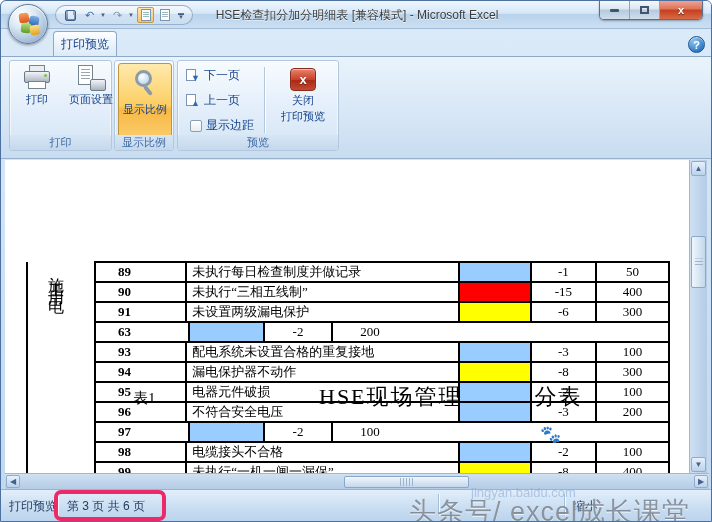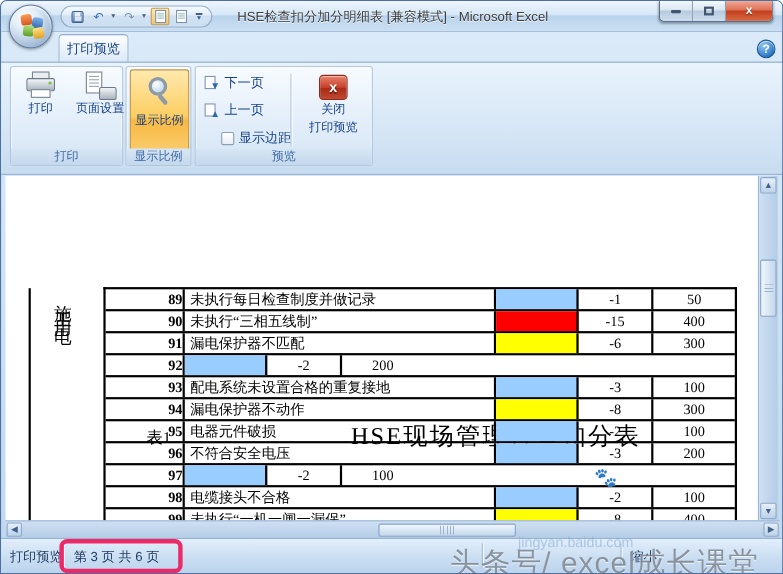--- a/index.html
+++ b/index.html
@@ -109,21 +109,21 @@
   
   .preview { position:absolute; left:4px; top:159px; width:686px; height:313px; background:#ffffff; overflow:hidden; }
   .sheet-label { position:absolute; left:128px; top:229px; font-family:"Liberation Serif", serif; font-size:15px; color:#000; }
   .sheet-title { position:absolute; left:314px; top:222px; font-family:"Liberation Serif", serif; font-size:22px;
     color:#000; letter-spacing:2px; }
   .cat-border { position:absolute; left:21px; top:102px; height:220px; border-left:2px solid #000; }
   .cat-text { position:absolute; left:40px; top:104px; font-family:"Liberation Serif", serif; font-size:16px;
     color:#000; writing-mode:vertical-rl; text-orientation:upright; letter-spacing:7px; }
   .ptable { position:absolute; left:89px; top:101px; width:576px; border:2px solid #000; border-bottom:none; }
   .prow { display:flex; height:20px; border-bottom:2px solid #000; font-family:"Liberation Serif", serif; font-size:13px; color:#000; }
-  .c-no { width:72px; border-right:2px solid #000; text-align:right; line-height:18px; font-weight:bold; }
+  .c-no { width:72px; border-right:2px solid #000; text-align:left; line-height:18px; font-weight:bold;margin-left:22px; }
   .c-desc { width:284px; border-right:2px solid #000; line-height:18px; padding-left:5px; white-space:nowrap; overflow:hidden; }
   .c-color { width:75px; border-right:2px solid #000; }
   .c-score { width:68px; border-right:2px solid #000; text-align:center; line-height:18px; }
   .c-amount { width:74px; text-align:center; line-height:18px; }
 
   
   .vscroll { position:absolute; right:4px; top:159px; width:18px; height:313px; background:linear-gradient(90deg,#cfe0f2,#b4cce6); border-left:1px solid #9db8d6; }
   .hscroll { position:absolute; left:4px; top:472px; width:704px; height:16px; background:linear-gradient(#cfe0f2,#b4cce6); border-top:1px solid #9db8d6; }
   .sbtn { position:absolute; display:flex; align-items:center; justify-content:center;
     background:linear-gradient(#e6f0fa,#bcd2ea); border:1px solid #90abcc; border-radius:2px; color:#44618a; font-size:8px; }
@@ -248,21 +248,21 @@
           </span>
         <span>下一页</span>
       </div>
       <div class="smallbtn" style="left:8px; top:31px;">
         <span class="icon-page-nav">
             <span class="pg"></span>
             <span class="ar">▲</span>
           </span>
         <span>上一页</span>
       </div>
-      <div class="smallbtn" style="left:23px; top:56px;">
+      <div class="smallbtn" style="left:12px; top:56px;">
         <span class="checkbox"></span>
         <span>显示边距</span>
       </div>
       <div class="vsep" style="left:86px; top:6px; height:66px;"></div>
       <div class="closebtn">
         <span class="icon-redx">x</span>
         <span class="lbl">关闭</span>
         <span class="lbl">打印预览</span>
       </div>
       <div class="rgroup-label">预览</div>
@@ -284,27 +284,27 @@
     </div>
         <div class="prow">
       <div class="c-no">90</div>
       <div class="c-desc">未执行“三相五线制”</div>
       <div class="c-color" style="background: rgb(255, 0, 0);"></div>
       <div class="c-score">-15</div>
       <div class="c-amount">400</div>
     </div>
         <div class="prow">
       <div class="c-no">91</div>
-      <div class="c-desc">漏电保护器不匹配</div>
+      <div class="c-desc">未设置两级漏电保护</div>
       <div class="c-color" style="background: rgb(255, 255, 0);"></div>
       <div class="c-score">-6</div>
       <div class="c-amount">300</div>
     </div>
         <div class="prow">
-      <div class="c-no">92</div>
+      <div class="c-no">63</div>
       <div class="c-color" style="background: rgb(153, 204, 255);"></div>
       <div class="c-score">-2</div>
       <div class="c-amount">200</div>
     </div>
         <div class="prow">
       <div class="c-no">93</div>
       <div class="c-desc">配电系统未设置合格的重复接地</div>
       <div class="c-color" style="background: rgb(153, 204, 255);"></div>
       <div class="c-score">-3</div>
       <div class="c-amount">100</div>

